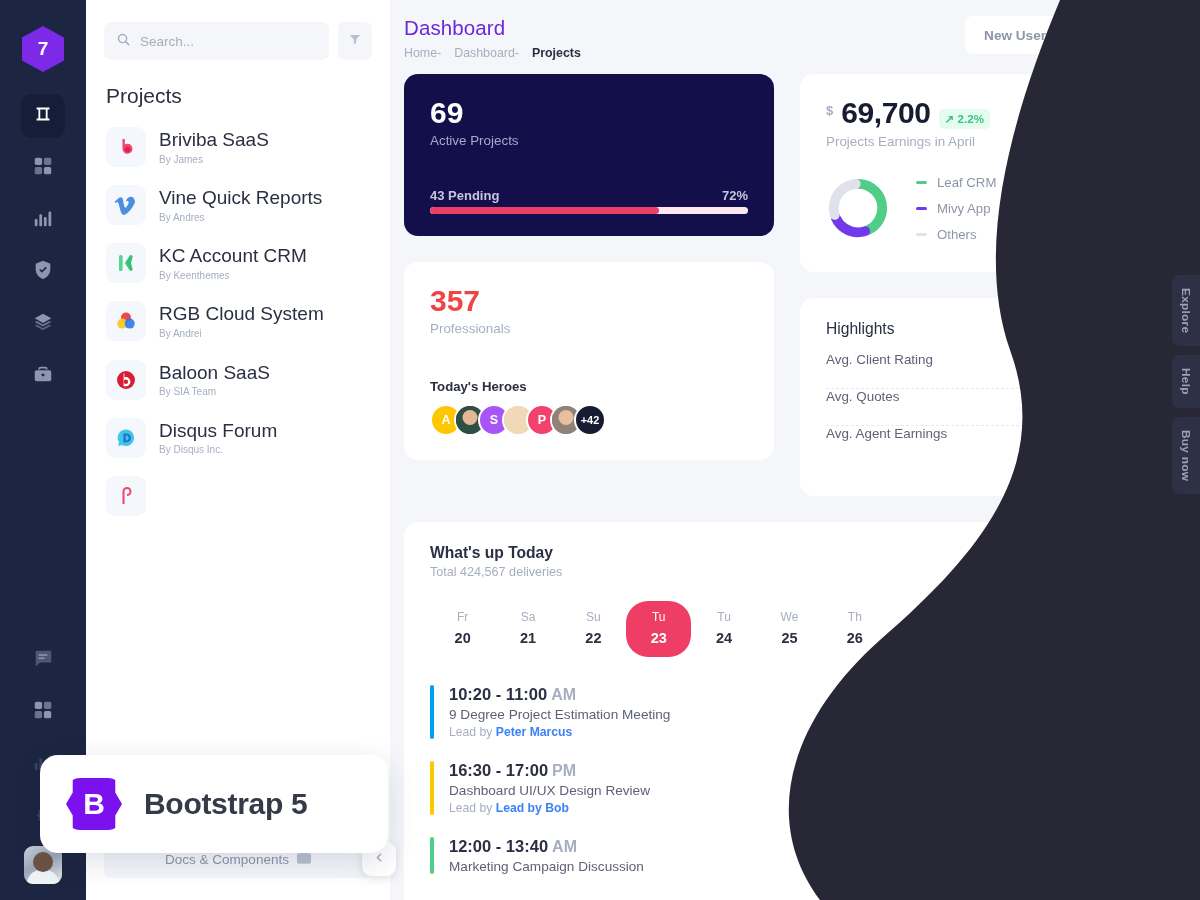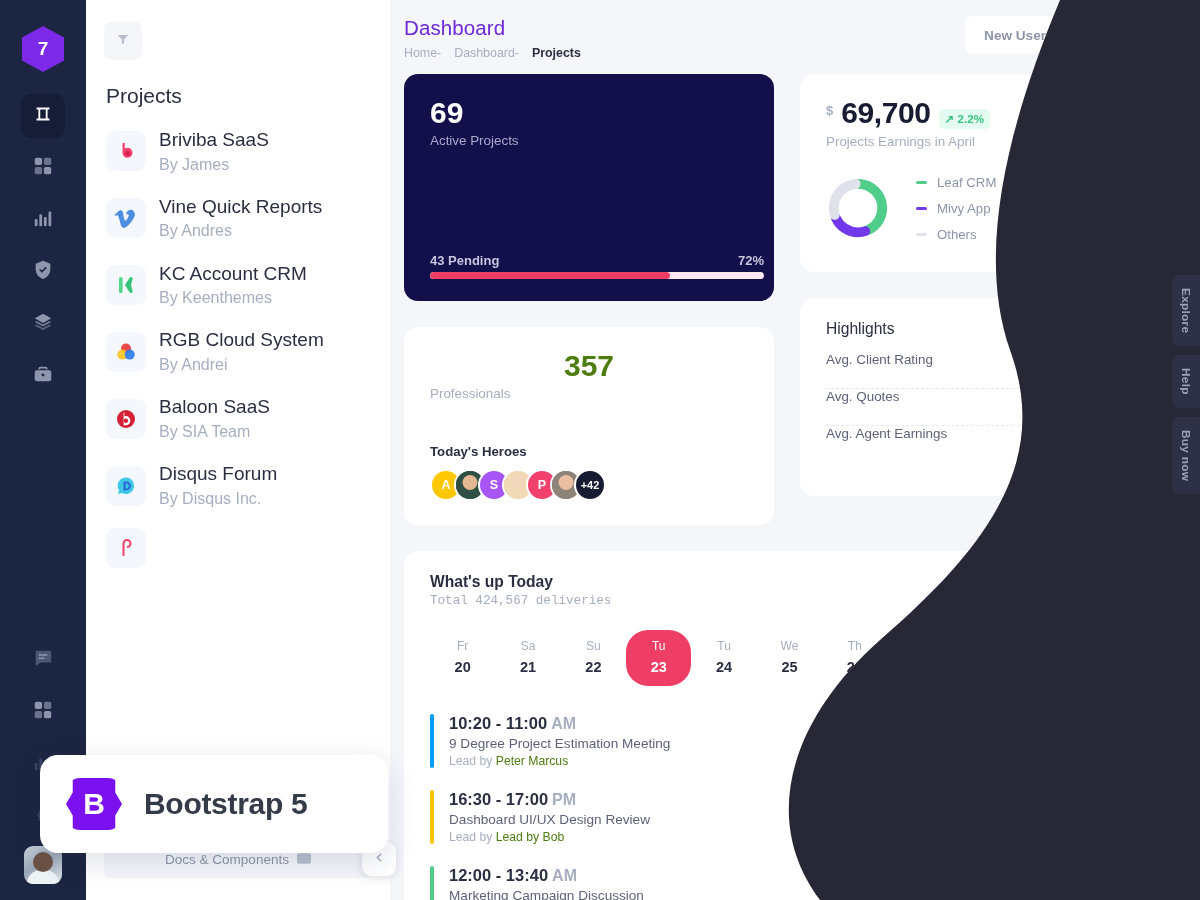--- a/index.html
+++ b/index.html
@@ -72,21 +72,21 @@
   .proj-list { padding: 4px 20px 0 20px; }
   .proj-item {
     display: flex; align-items: center; gap: 13px; padding: 9px 0; cursor: pointer;
   }
   .proj-logo {
     width: 40px; height: 40px; border-radius: 9px; background: #f4f7fb;
     display: flex; align-items: center; justify-content: center; flex: none;
   }
   .proj-logo svg { width: 24px; height: 24px; }
   .proj-name { font-size: 19px; color: #2b2f42; font-weight: 500; line-height: 1.35; text-align: right; }
-  .proj-by { font-size: 16px; color: #a6aec0; line-height: 1.45; }
+  .proj-by { font-size: 10px; color: #a6aec0; line-height: 1.45; }
 
   .docs-bar {
     position: absolute; left: 18px; right: 18px; bottom: 22px;
     height: 38px; background: #f4f6fa; border-radius: 7px;
     display: flex; align-items: center; justify-content: center; gap: 8px;
     font-size: 13.5px; color: #8d95a8; cursor: pointer;
   }
   .collapse-btn {
     position: absolute; left: 362px; bottom: 24px;
     width: 34px; height: 34px; border-radius: 9px; background: #fff;
@@ -112,22 +112,22 @@
 
   .grid { padding: 14px 25px 0 14px; display: flex; gap: 26px; }
   .col { display: flex; flex-direction: column; gap: 26px; }
   .col-a { width: 370px; }
   .col-b { width: 375px; }
 
   .card { background: #fff; border-radius: 14px; }
 
   
   .card-active {
-    background: #120f4b; border-radius: 14px; padding: 22px 10px 22px 26px;
-    height: 227px; display: flex; flex-direction: column;
+    background: #120f4b; border-radius: 14px; padding: 22px 26px 22px 26px;
+    height: 162px; display: flex; flex-direction: column;
   }
   .big-num { font-size: 30px; font-weight: bold; color: #ffffff; line-height: 1.1; }
   .sub-lbl { font-size: 13.4px; color: #a9a8c9; margin-top: 4px; }
   .progress-head {
     margin-top: auto; display: flex; justify-content: space-between;
     font-size: 13px; font-weight: bold; color: #c6c5de; margin-bottom: 4px;
   }
   .progress-track { height: 7px; background: #fce8ee; border-radius: 5px; overflow: hidden; }
   .progress-fill { height: 100%; background: #ef3e66; border-radius: 5px; }
 
@@ -144,21 +144,21 @@
   .legend-wrap { display: flex; align-items: center; margin-top: 20px; }
   .donut { width: 64px; height: 64px; flex: none; margin-right: 26px; }
   .legend { flex: 1; }
   .legend-row { display: flex; align-items: center; height: 26px; font-size: 13.2px; }
   .dash { width: 11px; height: 3px; border-radius: 2px; margin-right: 10px; flex: none; }
   .legend-name { color: #8d95a8; }
   .legend-val { margin-left: auto; font-weight: bold; color: #2b2f42; font-size: 13.2px; }
 
   
   .card-pro { padding: 22px 26px 24px 26px; height: 198px; display: flex; flex-direction: column; }
-  .pro-num { font-size: 30px; font-weight: bold; color: #4d7c0f; line-height: 1.1; text-align: center; }
+  .pro-num { font-size: 30px; font-weight: bold; color: #ef4444; line-height: 1.1; }
   .heroes-lbl { font-size: 13.2px; font-weight: bold; color: #2b2f42; margin-top: auto; margin-bottom: 10px; }
   .heroes { display: flex; }
   .hero {
     width: 32px; height: 32px; border-radius: 50%; margin-left: -8px;
     border: 2px solid #fff; display: flex; align-items: center; justify-content: center;
     color: #fff; font-size: 12.5px; font-weight: bold; overflow: hidden; position: relative;
   }
   .hero:first-child { margin-left: 0; }
   .hero.ph::after { content:""; position:absolute; inset:0; background: var(--ph); }
   .hero.ph::before { content:""; position:absolute; left:50%; top:4px; transform:translateX(-50%);
@@ -178,21 +178,21 @@
   .arr.up { color: #38c583; }
   .arr.down { color: #ef3e66; }
   .hl-num { font-weight: bold; color: #2b2f42; font-size: 13.6px; }
   .hl-den { color: #a6aec0; font-weight: normal; }
 
   
   .card-wrap { padding: 0 25px 0 14px; margin-top: 26px; }
   .card-wup { background:#fff; border-radius: 14px; padding: 22px 26px 26px 26px; min-height: 400px; }
   .wup-head { display: flex; align-items: flex-start; }
   .wup-title { font-size: 15.6px; font-weight: bold; color: #2b2f42; }
-  .wup-sub { font-size: 12.6px; color: #a6aec0; margin-top: 3px; font-family: Liberation Mono, monospace; }
+  .wup-sub { font-size: 12.6px; color: #a6aec0; margin-top: 3px; }
   .btn-report {
     margin-left: auto; background: #f4f6fa; color: #8d95a8; border: none; border-radius: 7px;
     height: 34px; padding: 0 15px; font-size: 12.8px; font-weight: 600;
     font-family: "Liberation Sans", sans-serif; cursor: pointer;
   }
   .days { display: flex; margin-top: 22px; }
   .day {
     flex: 1; display: flex; flex-direction: column; align-items: center; gap: 6px;
     padding: 9px 0 11px 0; border-radius: 22px; cursor: pointer;
   }
@@ -201,21 +201,21 @@
   .day.sel { background: #ef3e66; }
   .day.sel .dw, .day.sel .dn { color: #ffffff; }
 
   .events { margin-top: 18px; }
   .event { display: flex; align-items: center; padding: 10px 0 12px 0; }
   .ev-bar { width: 4px; border-radius: 3px; align-self: stretch; margin-right: 15px; flex: none; }
   .ev-time { font-size: 16.5px; font-weight: bold; color: #2b2f42; }
   .ev-ampm { font-size: 16px; color: #a6aec0; font-weight: bold; margin-left: 4px; }
   .ev-name { font-size: 13.6px; color: #5e6278; margin-top: 3px; }
   .ev-lead { font-size: 12.2px; color: #a6aec0; margin-top: 3px; }
-  .ev-lead b { color: #4d7c0f; font-weight: 400; text-align: center; }
+  .ev-lead b { color: #3b82f6; font-weight: 700; text-align: center; }
   .btn-view {
     margin-left: auto; background: #f4f6fa; color: #8d95a8; border: none; border-radius: 7px;
     height: 32px; padding: 0 17px; font-size: 12.6px; font-weight: 600;
     font-family: "Liberation Sans", sans-serif; cursor: pointer;
   }
 
   
   .dark-overlay {
     position: absolute; left: 0; top: 0; width: 1200px; height: 900px;
     pointer-events: none; z-index: 20;
@@ -347,20 +347,29 @@
               <path d="M12 8a4 4 0 100 8 4 4 0 000-8zm9 4l-2-1 1-2-2-2-2 1-1-2h-3l-1 2-2-1-2 2 1 2-2 1v3l2 1-1 2 2 2 2-1 1 2h3l1-2 2 1 2-2-1-2 2-1v-3z"></path>
             </svg>
         </span>
       </div>
       <div class="rail-avatar"></div>
     </div>
   </div>
 
   <div class="lpanel">
     <div class="lpanel-top">
+      <div class="search-box">
+        <span>
+          <svg width="15" height="15" viewBox="0 0 24 24" fill="none" stroke="#a6aec0" stroke-width="2.3">
+              <circle cx="10.5" cy="10.5" r="6.5"></circle>
+              <path d="M15.5 15.5L21 21"></path>
+            </svg>
+        </span>
+        <input placeholder="Search..." style="">
+      </div>
       <div class="filter-btn">
         <span>
           <svg width="14" height="14" viewBox="0 0 24 24" fill="#b8c0cf">
               <path d="M3 5h18l-7 8v6l-4 2v-8L3 5z"></path>
             </svg>
         </span>
       </div>
     </div>
 
     <h2 class="lpanel-title">Projects</h2>

